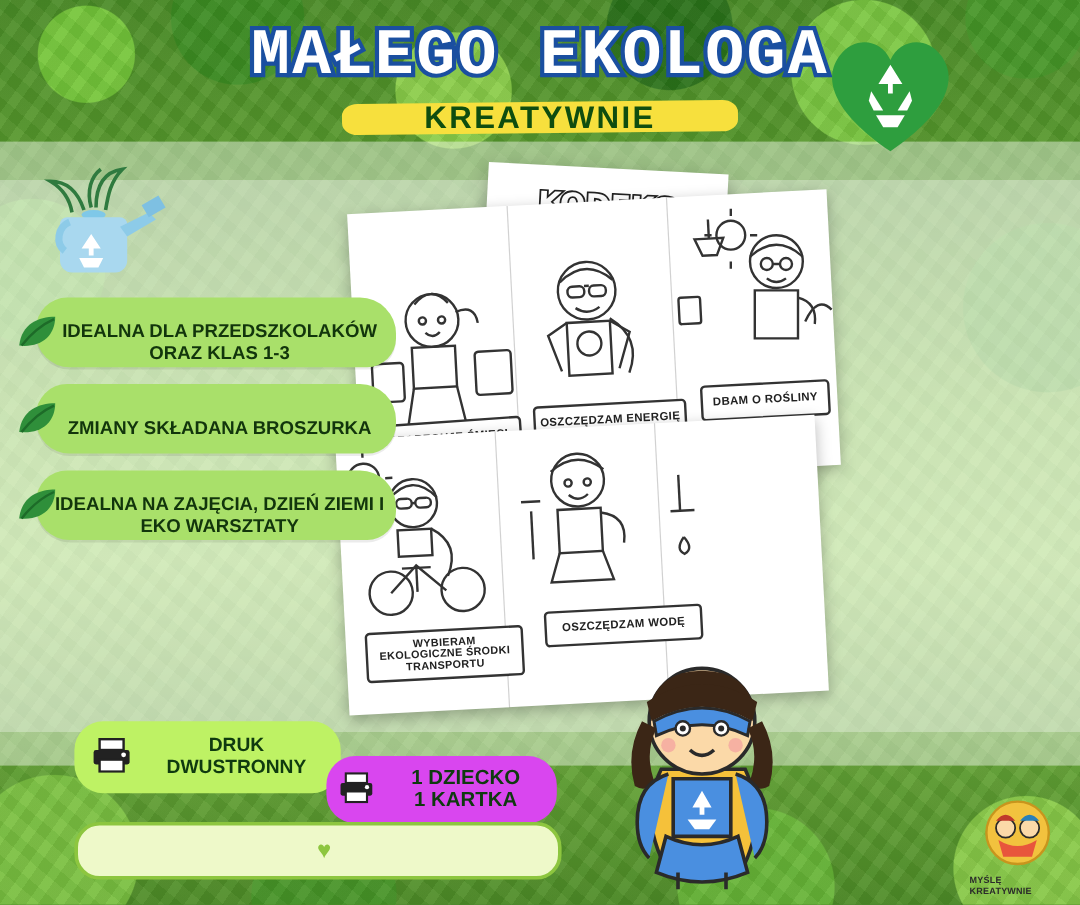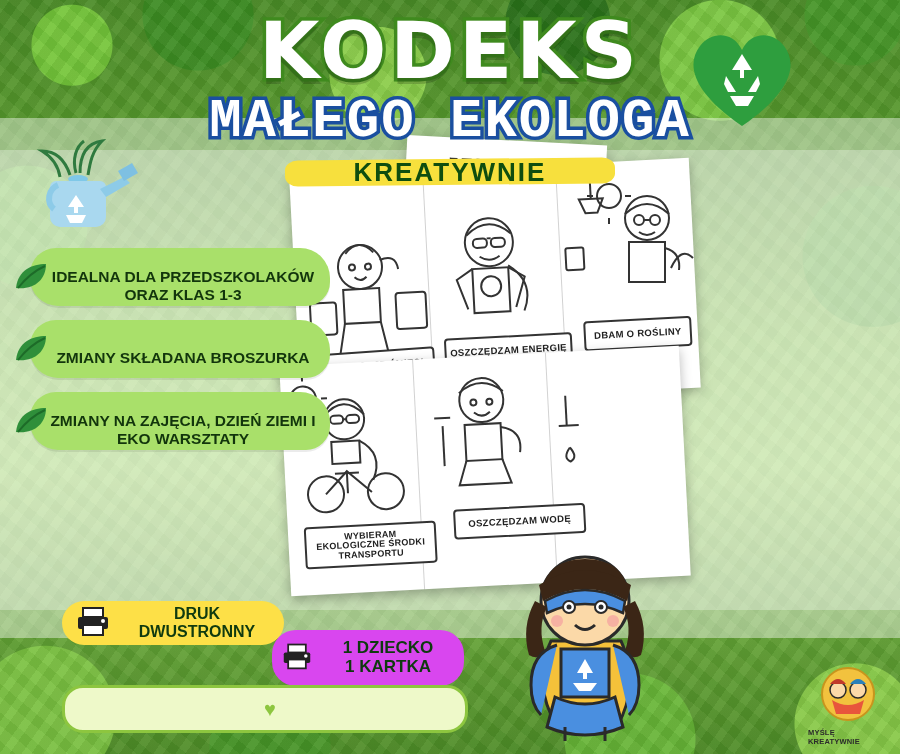--- a/index.html
+++ b/index.html
@@ -110,42 +110,41 @@
     position:absolute;left:0;top:18px;width:200px;text-align:center;
     font-size:25px;font-weight:bold;color:#fff;-webkit-text-stroke:3px #222;
     paint-order:stroke fill;line-height:1.12;
     font-family:"DejaVu Sans", sans-serif;
   }
   
   .badge{
     position:absolute;display:flex;align-items:center;border-radius:24px;
     font-weight:bold;color:#0f3a0f;
   }
-  .badge-print{left:62px;top:601px;width:222px;height:44px;background:#fde047;}
+  .badge-print{left:62px;top:601px;width:222px;height:60px;background:#bef264;}
   .badge-kid{left:272px;top:630px;width:192px;height:56px;background:#d946ef;}
   .badge-slogan{
     left:62px;top:685px;width:400px;height:42px;background:#eef9c9;
     border:3px solid #8dc63f;border-radius:21px;justify-content:center;
   }
   .badge-txt{font-size:16px;line-height:1.1;text-align:center;}
   
   .hero{position:absolute;left:505px;top:545px;width:160px;height:200px;z-index:12;}
   
   .logo{position:absolute;right:12px;bottom:8px;width:80px;height:80px;z-index:12;text-align:left;}
   .logo-txt{font-size:7.5px;font-weight:bold;color:#2b2b2b;letter-spacing:.2px;}
 </style>
 </head>
 <body>
 
 <div class="bg"></div>
 <div class="panel"></div>
 <div class="panel2"></div>
 
 <div class="title-wrap">
-  <div class="t1">KODEKS</div>
   <div class="t2">MAŁEGO EKOLOGA</div>
   <div class="t3-band">
     <div class="band"></div>
     <div class="t3">KREATYWNIE</div>
   </div>
 </div>
 
 <div class="heart-badge">
   <svg viewBox="0 0 120 110" width="120" height="110">
     <path d="M60 106 C10 72 4 44 18 26 C30 10 52 12 60 30 C68 12 90 10 102 26 C116 44 110 72 60 106 Z" fill="#2e9e3e"></path>
@@ -199,21 +198,21 @@
     <div class="txt">ZMIANY SKŁADANA BROSZURKA</div>
   </div>
   <div class="bullet">
     <div class="blob"></div>
     <div class="leaf">
       <svg viewBox="0 0 34 30" width="34" height="30">
           <path d="M2 26 C4 8 18 2 32 2 C32 18 20 28 2 26 Z" fill="#2f8f3a"></path>
           <path d="M4 26 C12 16 22 8 31 4" stroke="#1d6b28" stroke-width="2" fill="none"></path>
         </svg>
     </div>
-    <div class="txt">ZMIANY NA ZAJĘCIA, DZIEŃ ZIEMI I EKO WARSZTATY</div>
+    <div class="txt">IDEALNA NA ZAJĘCIA, DZIEŃ ZIEMI I EKO WARSZTATY</div>
   </div>
 </div>
 
 <div class="sheets">
 
   <div class="sheet" style="left:10px;top:0;width:400px;height:230px;transform:rotate(-3deg);">
     <div class="fold" style="left:133px;"></div>
     <div class="fold" style="left:266px;"></div>
 
     <svg class="inner" viewBox="0 0 400 230">

